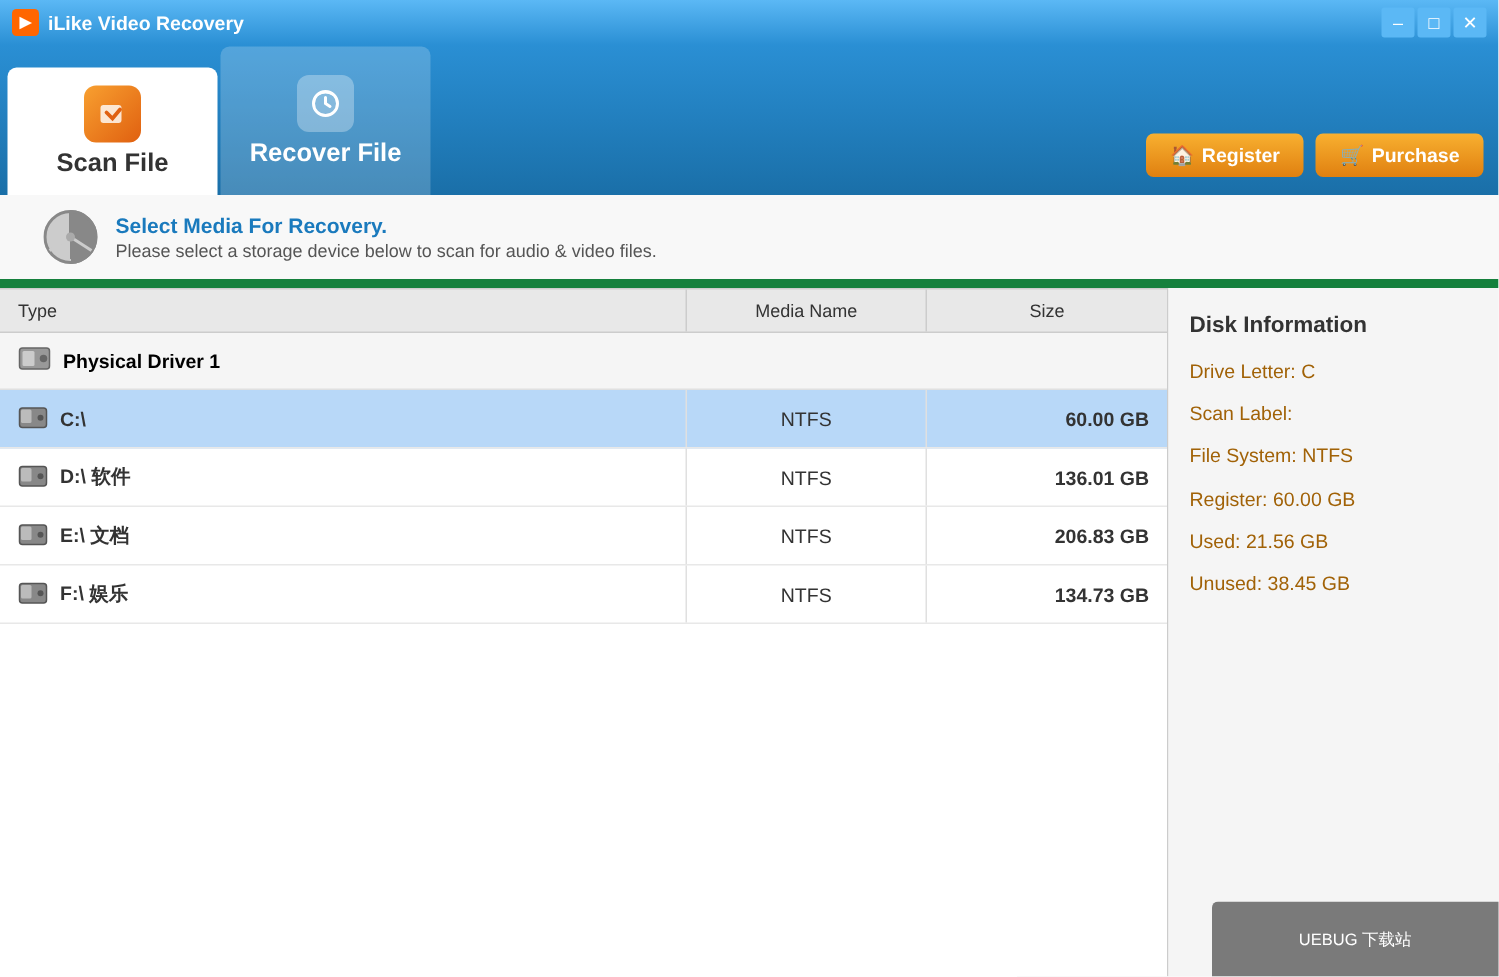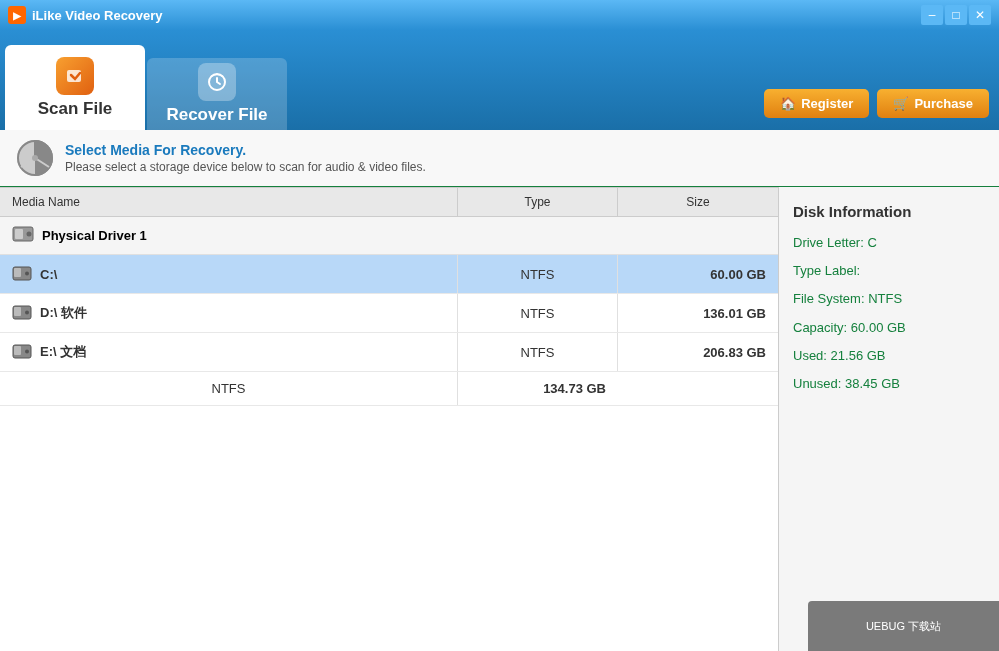--- a/index.html
+++ b/index.html
@@ -51,21 +51,21 @@
       height: 85px;
       display: flex; flex-direction: column; align-items: center; justify-content: center;
       cursor: pointer;
       gap: 4px;
       margin-left: 5px;
     }
     .tab-recover {
       background: rgba(255,255,255,0.2);
       border-radius: 6px 6px 0 0;
       width: 140px;
-      height: 72px;
+      height: 99px;
       display: flex; flex-direction: column; align-items: center; justify-content: center;
       cursor: pointer;
       gap: 4px;
       margin-left: 2px;
       color: white;
     }
     .tab-label {
       font-size: 17px; font-weight: bold;
     }
     .tab-scan .tab-label { color: #333; }
@@ -112,22 +112,22 @@
     .main-content {
       background: white;
       height: calc(651px - 130px);
       display: flex;
       flex-direction: column;
     }
 
     
     .info-banner {
       background: #f8f8f8;
-      border-bottom: 1px solid #15803d;
-      padding: 10px 17px;
+      border-bottom: 6px solid #15803d;
+      padding: 10px 29px;
       display: flex; align-items: center; gap: 12px;
     }
     .info-icon {
       width: 36px; height: 36px;
       background: conic-gradient(#888 0deg 180deg, #ccc 180deg 360deg);
       border-radius: 50%;
       flex-shrink: 0;
       display: flex; align-items: center; justify-content: center;
       font-size: 18px;
     }
@@ -214,21 +214,21 @@
       padding: 16px 14px;
       background: #f5f5f5;
       font-size: 13px;
     }
     .disk-info-title {
       font-size: 15px; font-weight: bold; color: #333;
       margin-bottom: 14px;
     }
     .disk-info-row {
       margin-bottom: 10px;
-      color: #15803d;
+      color: #a16207;
       line-height: 1.4;
     }
 
     
     .watermark {
       position: fixed;
       bottom: 0; right: 0;
       width: 191px; height: 50px;
       background: rgba(0,0,0,0.5);
       display: flex; align-items: center; justify-content: center;
@@ -300,22 +300,22 @@
       <div class="info-title">Select Media For Recovery.</div>
       <div class="info-sub">Please select a storage device below to scan for audio &amp; video files.</div>
     </div>
   </div>
 
   <div class="content-split">
 
     <div class="table-area">
 
       <div class="table-header">
+        <div class="th">Type</div>
         <div class="th">Media Name</div>
-        <div class="th">Type</div>
         <div class="th">Size</div>
       </div>
 
       <div class="table-body">
 
         <div class="group-row">
           <span>
             <svg width="22" height="18" viewBox="0 0 22 18">
               <rect x="1" y="2" width="20" height="14" rx="2" fill="#999" stroke="#666" stroke-width="1"></rect>
               <rect x="3" y="4" width="8" height="10" rx="1" fill="#ccc"></rect>
@@ -368,44 +368,54 @@
           </svg>
         </span>
         <strong>E:\ 文档</strong>
       </div>
       <div class="td center">NTFS</div>
       <div class="td right">
                 <strong>206.83 GB</strong>
               </div>
     </div>
             <div class="data-row">
+      <div class="td">
+        <span class="item-icon">
+          <svg width="20" height="18" viewBox="0 0 20 18">
+            <rect x="1" y="2" width="18" height="13" rx="2" fill="#888" stroke="#555" stroke-width="1"></rect>
+            <rect x="2" y="3" width="7" height="9" rx="1" fill="#bbb"></rect>
+            <circle cx="15" cy="8.5" r="2" fill="#555"></circle>
+          </svg>
+        </span>
+        <strong>F:\ 娱乐</strong>
+      </div>
       <div class="td center">NTFS</div>
       <div class="td right">
                 <strong>134.73 GB</strong>
               </div>
     </div>
           </div>
       </div>
     </div>
 
     <div class="disk-info-panel">
       <div class="disk-info-title">Disk Information</div>
       <div class="disk-info-row">
         <span>Drive Letter:</span>
         <span>C</span>
       </div>
       <div class="disk-info-row">
-        <span>Type Label:</span>
+        <span>Scan Label:</span>
       </div>
       <div class="disk-info-row">
         <span>File System:</span>
         <span>NTFS</span>
       </div>
       <div class="disk-info-row">
-        <span>Capacity:</span>
+        <span>Register:</span>
         <span>60.00 GB</span>
       </div>
       <div class="disk-info-row">
         <span>Used:</span>
         <span>21.56 GB</span>
       </div>
       <div class="disk-info-row">
         <span>Unused:</span>
         <span>38.45 GB</span>
       </div>

